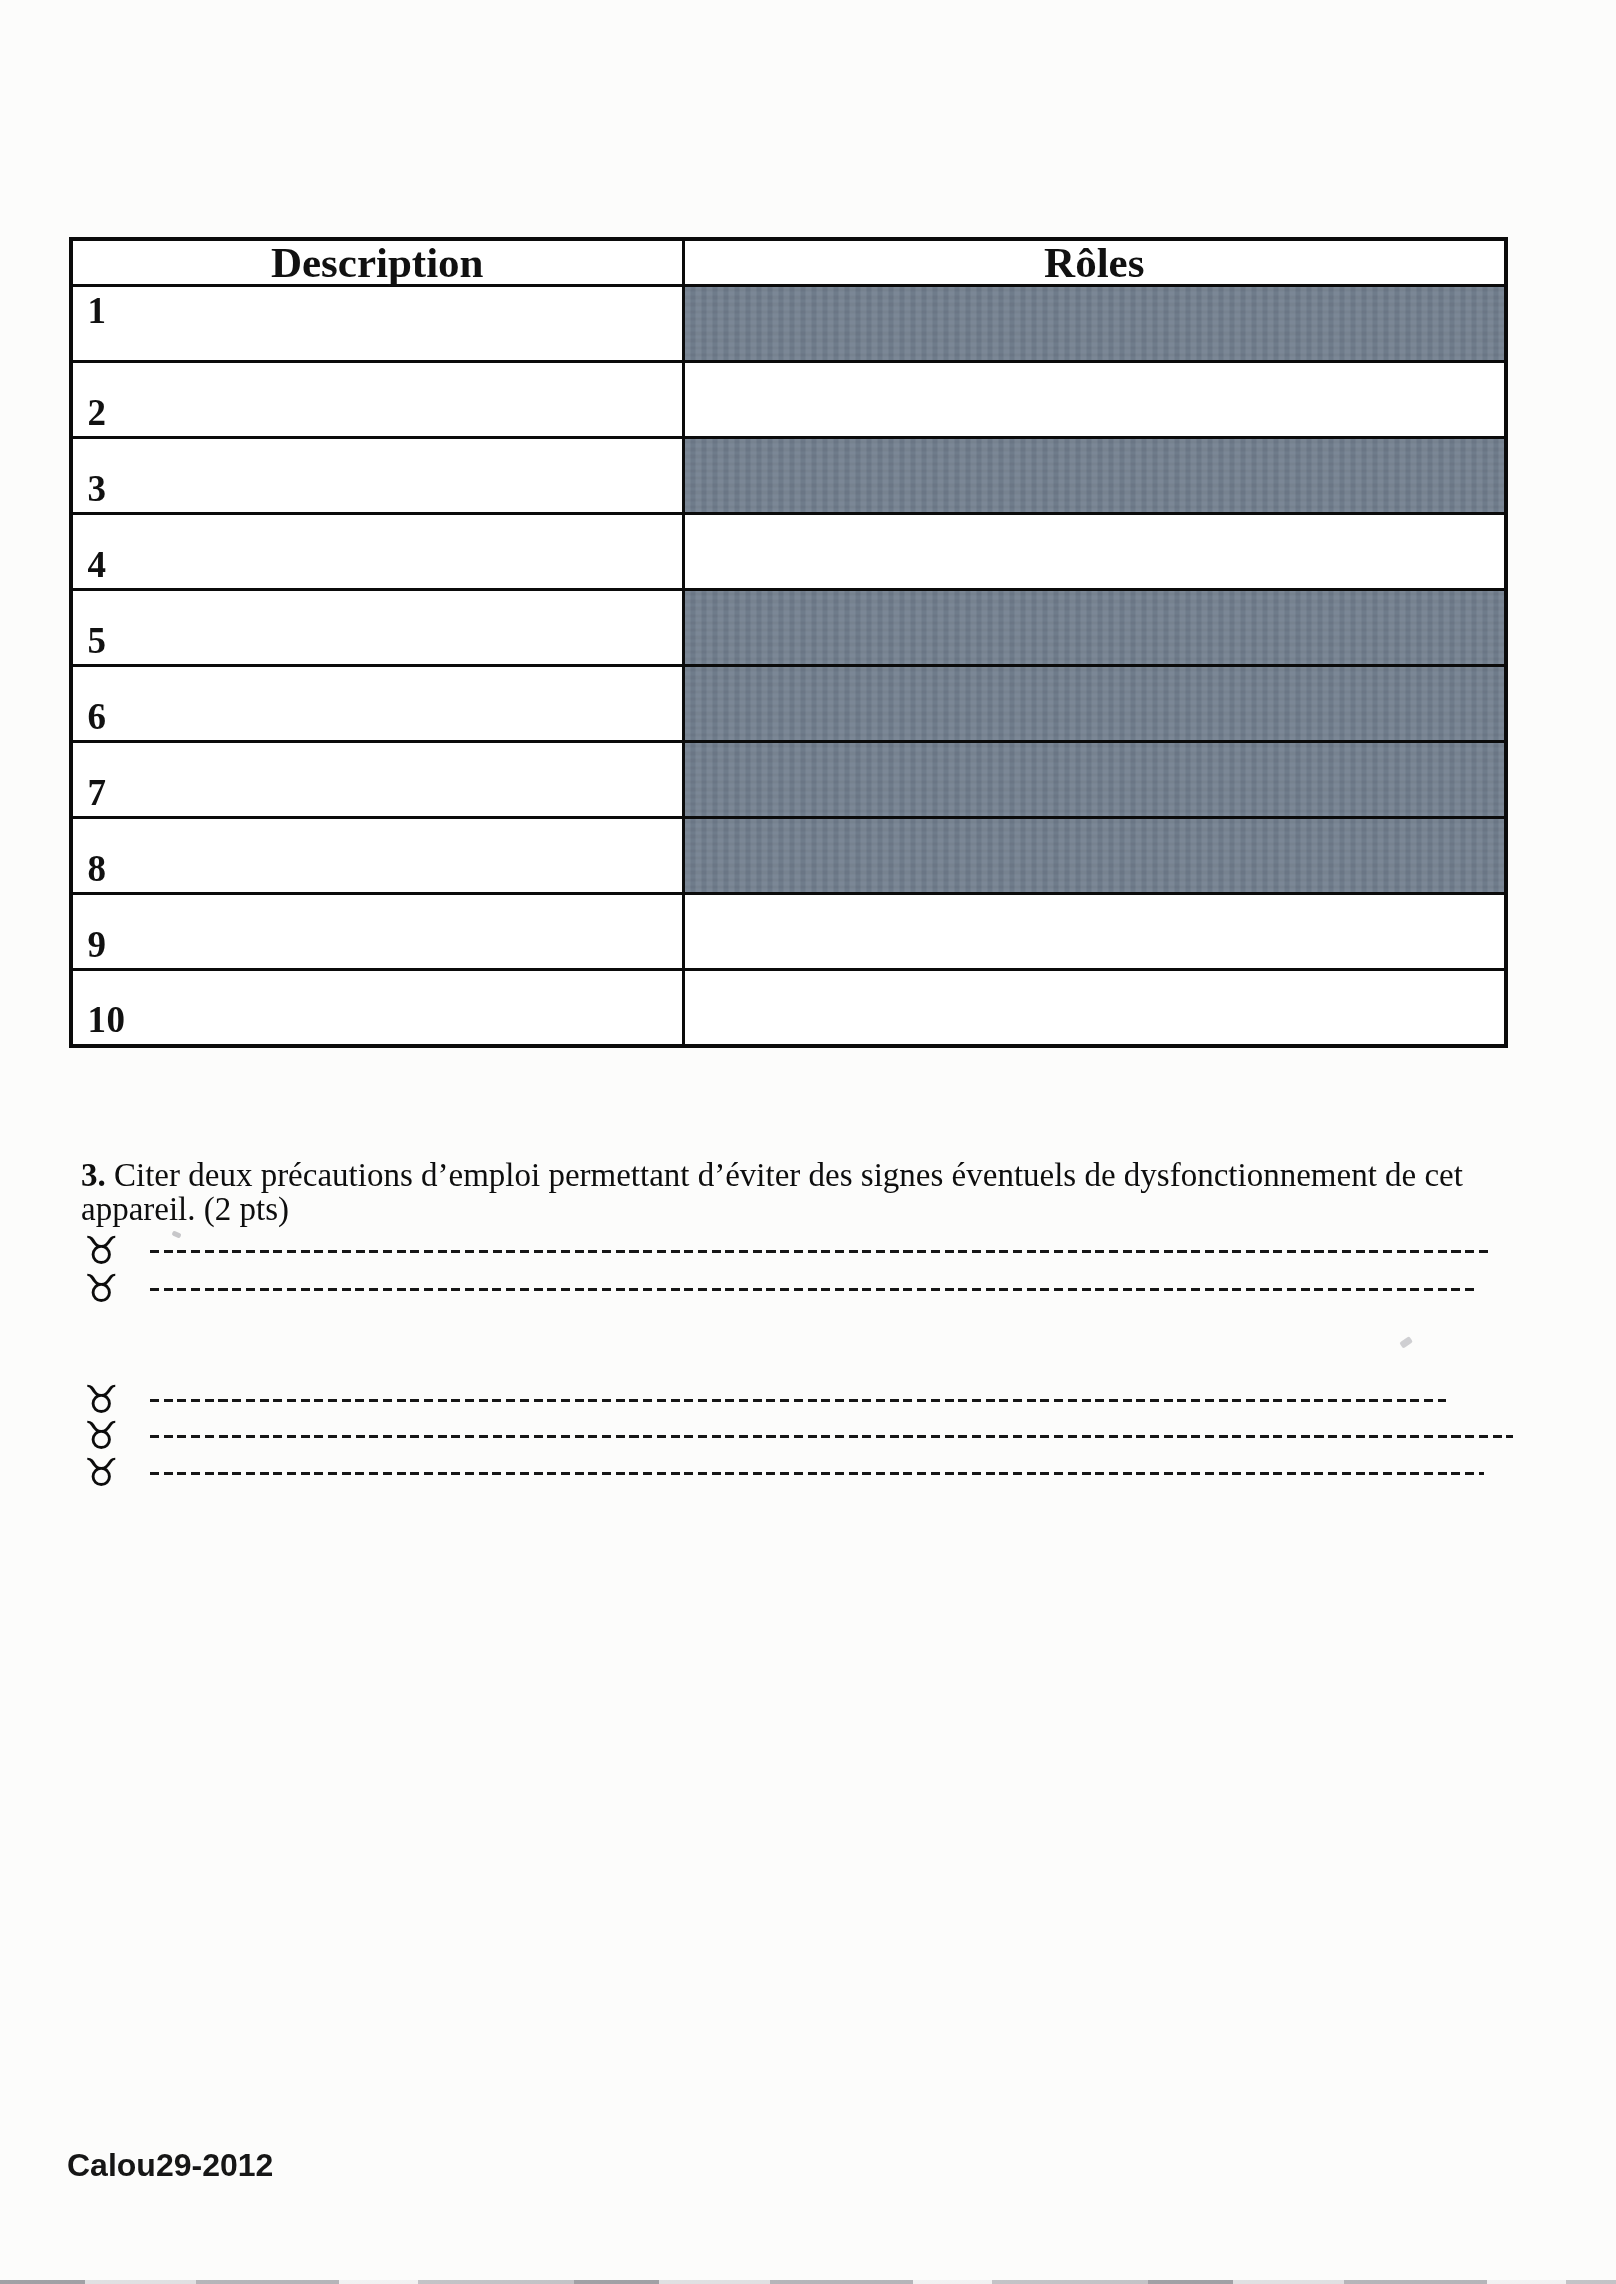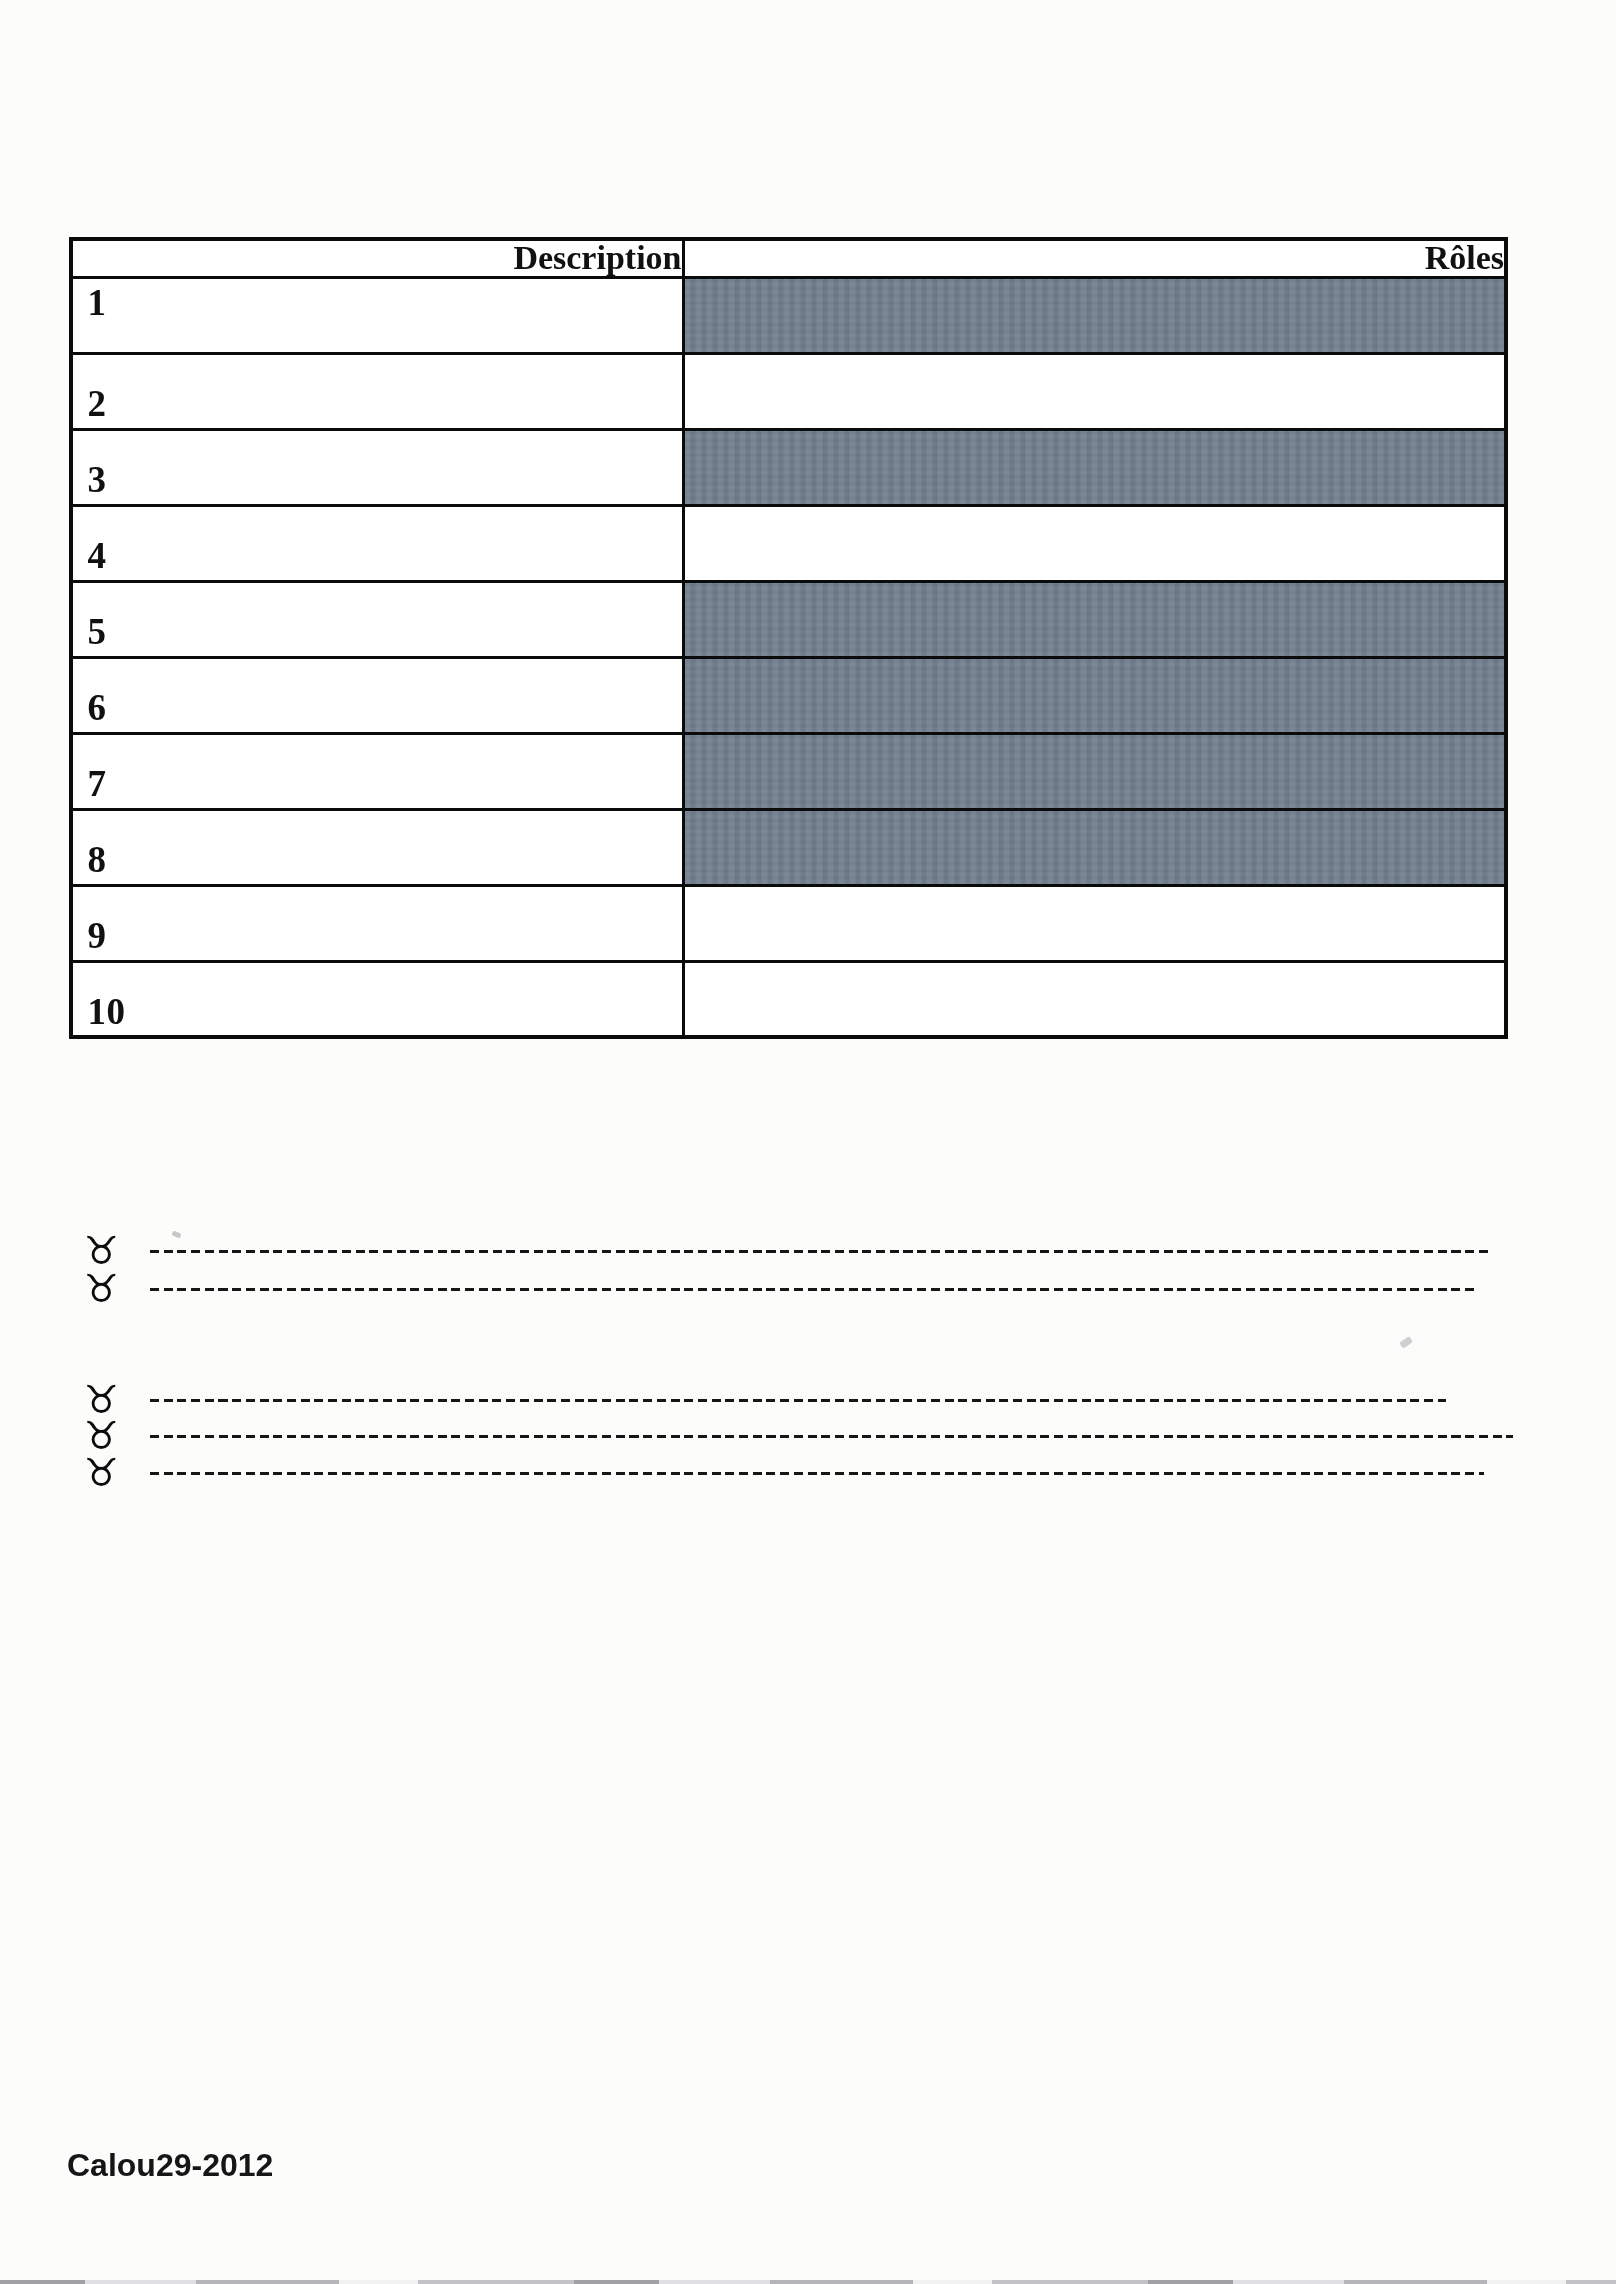--- a/index.html
+++ b/index.html
@@ -19,22 +19,22 @@
     border:4.6px solid #0b0b0b;
   }
   .desc-table th,.desc-table td{
     border:3.3px solid #0b0b0b;
     padding:0;vertical-align:bottom;
     background:#ffffff;
   }
   .desc-table thead tr{height:38px;}
   .desc-table tbody tr{height:76px;}
   .desc-table th{
-    font-weight:bold;font-size:34px;line-height:1;
-    text-align:right;vertical-align:middle;
+    font-weight:bold;font-size:43px;line-height:1;
+    text-align:center;vertical-align:middle;
     border-bottom-width:3.9px;
   }
   .desc-table td.desc{
     padding-left:14.4px;padding-bottom:5.2px;
   }
   .desc-table tbody tr:first-child td.desc{
     vertical-align:top;padding-top:5.2px;
   }
   .row-num{
     font-weight:bold;font-size:37px;line-height:1;
@@ -140,20 +140,24 @@
         <td class="desc"><span class="row-num">9</span></td>
         <td class="roles"></td>
       </tr>
       <tr>
         <td class="desc"><span class="row-num">10</span></td>
         <td class="roles"></td>
       </tr>
     </tbody>
   </table>
 
+  <div class="question" style="top:1158px;">
+    <span class="q-num">3.</span><span> Citer deux précautions d’emploi permettant d’éviter des signes éventuels de dysfonctionnement de cet</span><br>
+    <span>appareil. (2 pts)</span>
+  </div>
 
   <div class="answer-row" style="top:1233px;">
     <span class="bullet">♉</span>
     <div class="dash-line" style="width:1339px;"></div>
   </div>
   <div class="answer-row" style="top:1271px;">
     <span class="bullet">♉</span>
     <div class="dash-line" style="width:1329px;"></div>
   </div>
 

